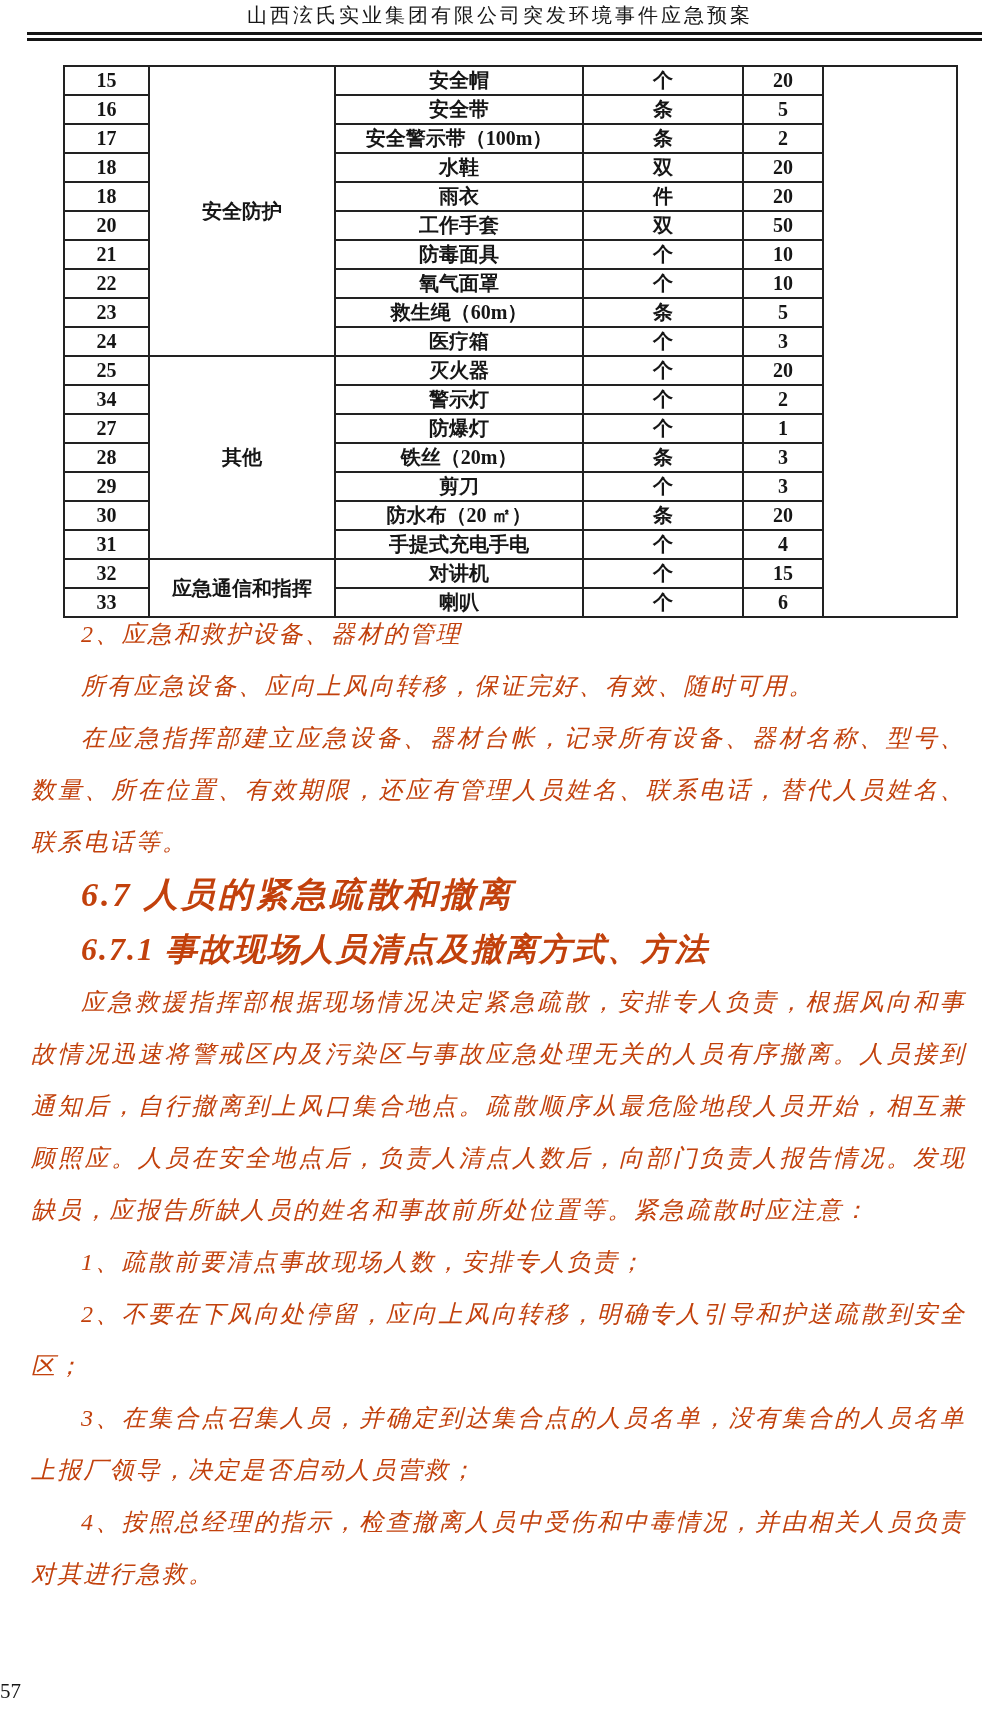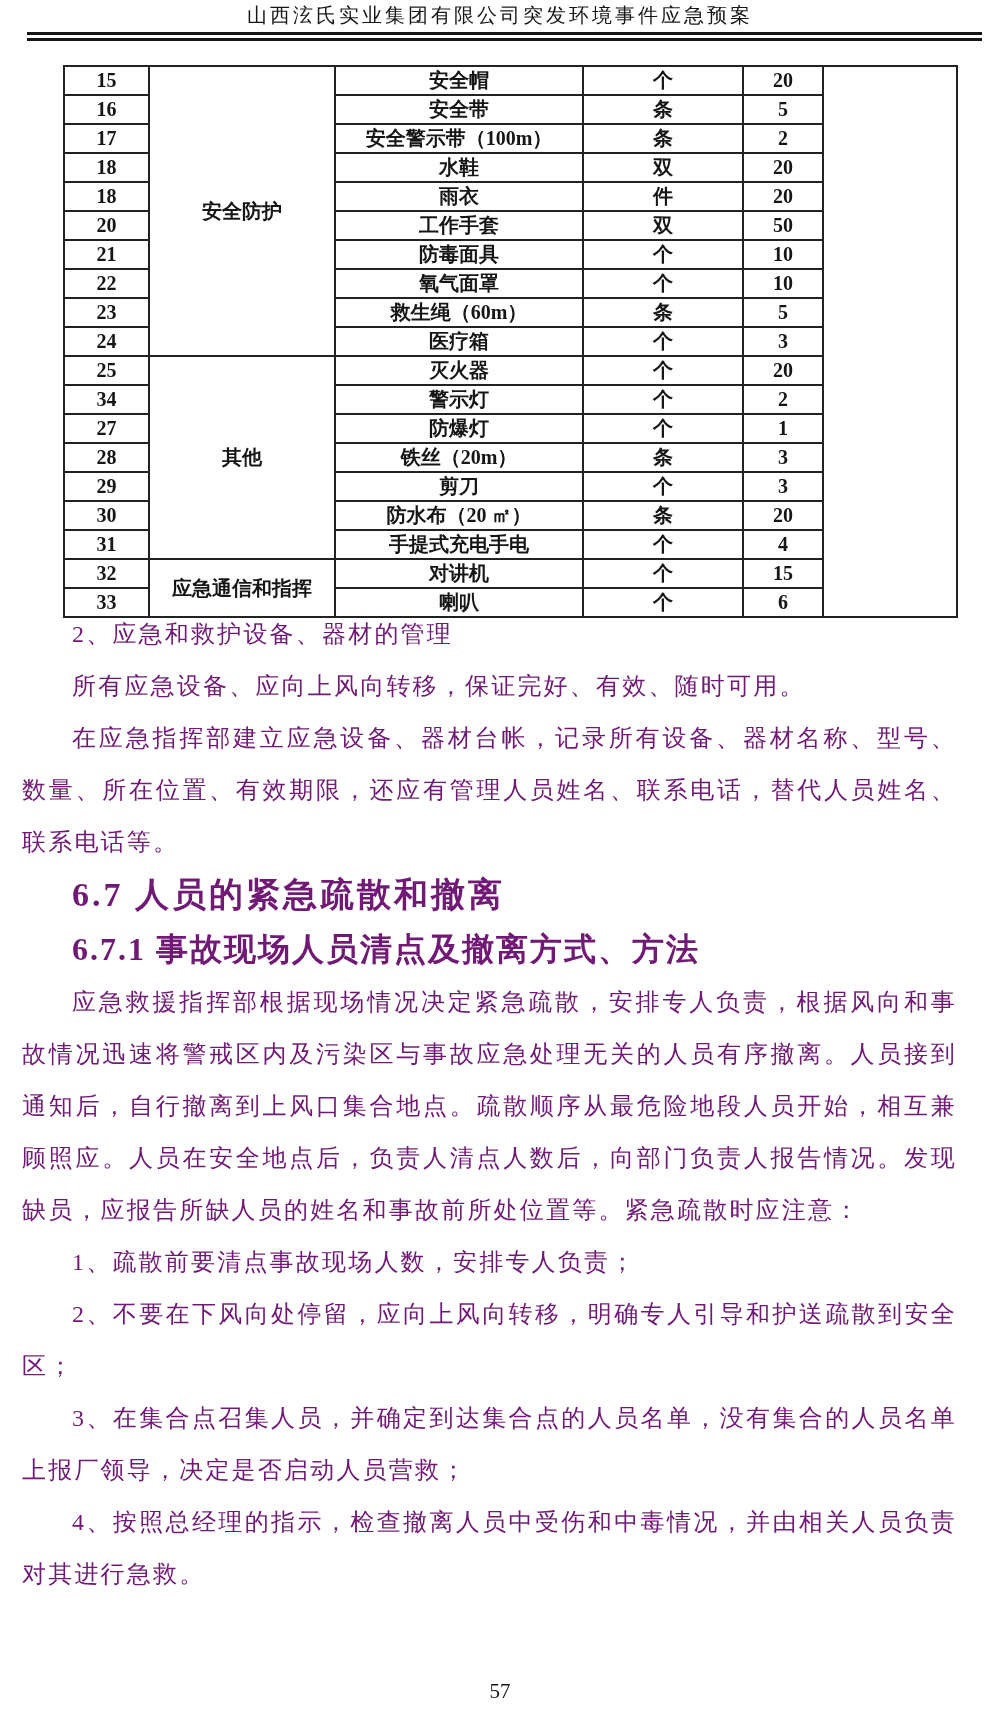--- a/index.html
+++ b/index.html
@@ -44,26 +44,27 @@
     text-align: center;
     vertical-align: middle;
     padding: 0;
     font-size: 20px;
     overflow: hidden;
     white-space: nowrap;
   }
   
   .content {
     position: absolute;
-    top: 608px; left: 22px; width: 935px;
+    top: 608px; left: 31px; width: 935px;
     font-size: 24px;
     line-height: 52px;
     letter-spacing: 2.2px;
     text-align: justify;
-    color: #701a75;
+    color: #c2410c;
+    font-style: italic;
   }
   .content p { margin: 0; text-indent: 50px; }
   .p-manage-title { margin-top: 5px; }
   .p-manage-1 { margin-top: 3px; }
   .p-manage-2 { margin-top: 3px; }
   .h-67 {
     margin: 3px 0 0 0;
     font-size: 34px;
     line-height: 54px;
     font-weight: bold;
@@ -79,21 +80,20 @@
     letter-spacing: 2px;
     text-indent: 0;
     text-align: left;
   }
   .p-evac { margin-top: 10px; }
   .p-item { margin-top: 0; }
   
   .page-number {
     position: absolute;
     top: 1679px; left: 0; width: 100%;
-    text-align: center;
     font-size: 21px;
   }
 </style>
 </head>
 <body>
 
 <div class="page">
 
   <div class="header-title">山西泫氏实业集团有限公司突发环境事件应急预案</div>
   <div class="header-rule"></div>

